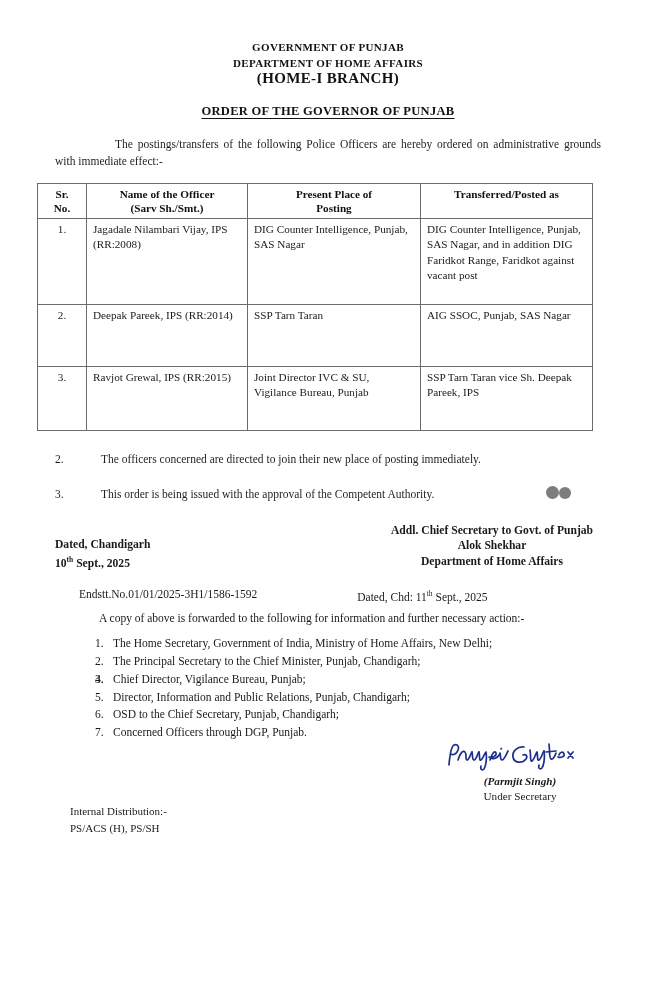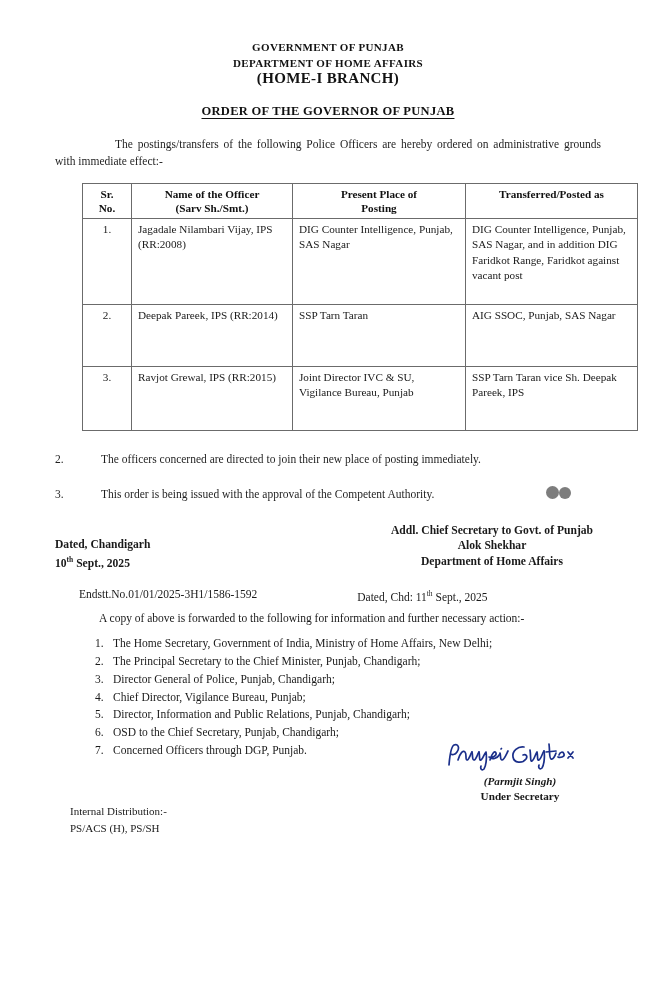--- a/index.html
+++ b/index.html
@@ -67,21 +67,21 @@
   }
   .num-para .num {
     position: absolute;
     left: 0;
     top: 0;
   }
 
   
   .tbl-wrap {
     margin: 13px 0 0 0;
-    padding-left: 82px;
+    padding-left: 37px;
     padding-right: 88px;
   }
   table.order-table {
     width: 503px;
     border-collapse: collapse;
     table-layout: fixed;
   }
   table.order-table th,
   table.order-table td {
     border: 1px solid #6b6b6b;
@@ -201,21 +201,21 @@
   }
   .sig-name {
     font-weight: bold;
     font-size: 11.2px;
     line-height: 14.5px;
     display: block;
     margin-top: 2px;
     font-style: italic;
   }
   .sig-desig {
-    font-weight: bold;
+    font-weight: normal;
     font-size: 11.2px;
     line-height: 14.5px;
     display: block;
   }
 
   .internal {
     position: absolute;
     left: 70px;
     top: 791px;
     font-size: 11px;
@@ -318,21 +318,21 @@
   <div class="endst-row">
     <span class="endst-no">Endstt.No.01/01/2025-3H1/1586-1592</span>
     <span class="endst-date"><span>Dated, Chd: 11</span><sup class="ord">th</sup><span> Sept., 2025</span></span>
   </div>
 
   <div class="copy-para">A copy of above is forwarded to the following for information and further necessary action:-</div>
 
   <ol class="dist">
     <li><span class="li-num">1.</span><span>The Home Secretary, Government of India, Ministry of Home Affairs, New Delhi;</span></li>
     <li><span class="li-num">2.</span><span>The Principal Secretary to the Chief Minister, Punjab, Chandigarh;</span></li>
-    <li><span class="li-num">3.</span><span>Director General of Police, Punjab, Chandigarh;</span></li>
+    <li><span class="li-num">3.</span></li>
     <li><span class="li-num">4.</span><span>Chief Director, Vigilance Bureau, Punjab;</span></li>
     <li><span class="li-num">5.</span><span>Director, Information and Public Relations, Punjab, Chandigarh;</span></li>
     <li><span class="li-num">6.</span><span>OSD to the Chief Secretary, Punjab, Chandigarh;</span></li>
     <li><span class="li-num">7.</span><span>Concerned Officers through DGP, Punjab.</span></li>
   </ol>
 
   <div class="bottom-sig">
     <span class="handwritten">
       <svg width="140" height="34" viewBox="0 0 140 34" fill="none" xmlns="http://www.w3.org/2000/svg" aria-hidden="true">
         <g stroke="#1b2f8a" stroke-width="1.7" fill="none" stroke-linecap="round" stroke-linejoin="round">

